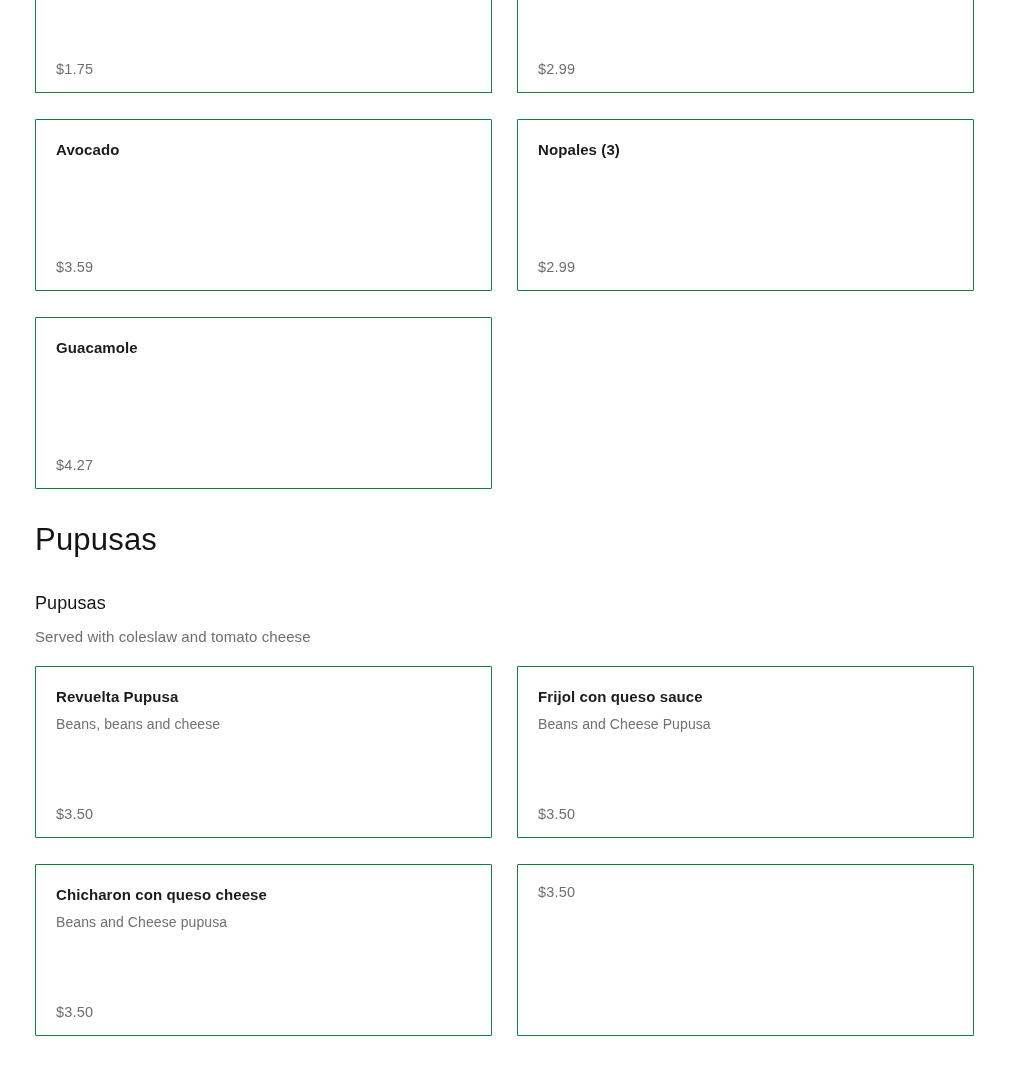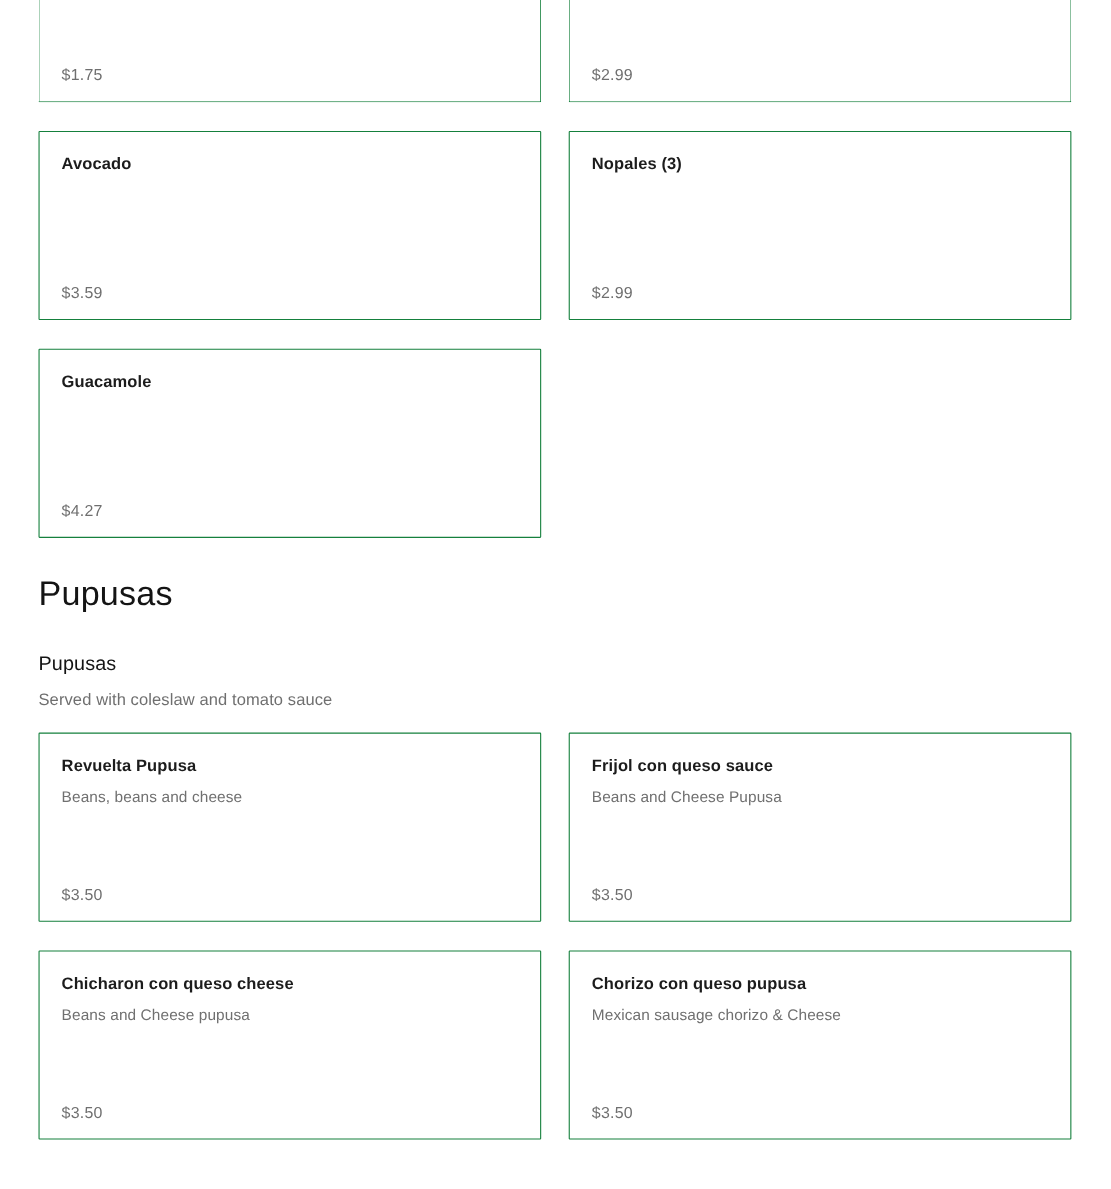--- a/index.html
+++ b/index.html
@@ -170,21 +170,21 @@
         <div class="item-name">Guacamole</div>
       </div>
       <div class="item-price">$4.27</div>
     </div>
 
   </div>
 
   <div class="section-block">
     <h2 class="section-title">Pupusas</h2>
     <h3 class="subsection-title">Pupusas</h3>
-    <p class="subsection-desc">Served with coleslaw and tomato sauce</p>
+    <p class="subsection-desc">Served with coleslaw and tomato cheese</p>
   </div>
 
   <div class="spacer-before-grid"></div>
 
   <div class="menu-grid">
 
     <div class="menu-card">
       <div class="card-top">
         <div class="item-name">Revuelta Pupusa</div>
         <div class="item-desc">Beans, beans and cheese</div>
@@ -208,22 +208,18 @@
 
     <div class="menu-card">
       <div class="card-top">
         <div class="item-name">Chicharon con queso cheese</div>
         <div class="item-desc">Beans and Cheese pupusa</div>
       </div>
       <div class="item-price">$3.50</div>
     </div>
 
     <div class="menu-card">
-      <div class="card-top">
-        <div class="item-name">Chorizo con queso pupusa</div>
-        <div class="item-desc">Mexican sausage chorizo &amp; Cheese</div>
-      </div>
       <div class="item-price">$3.50</div>
     </div>
 
   </div>
 
 </div>
 
 </body></html>

